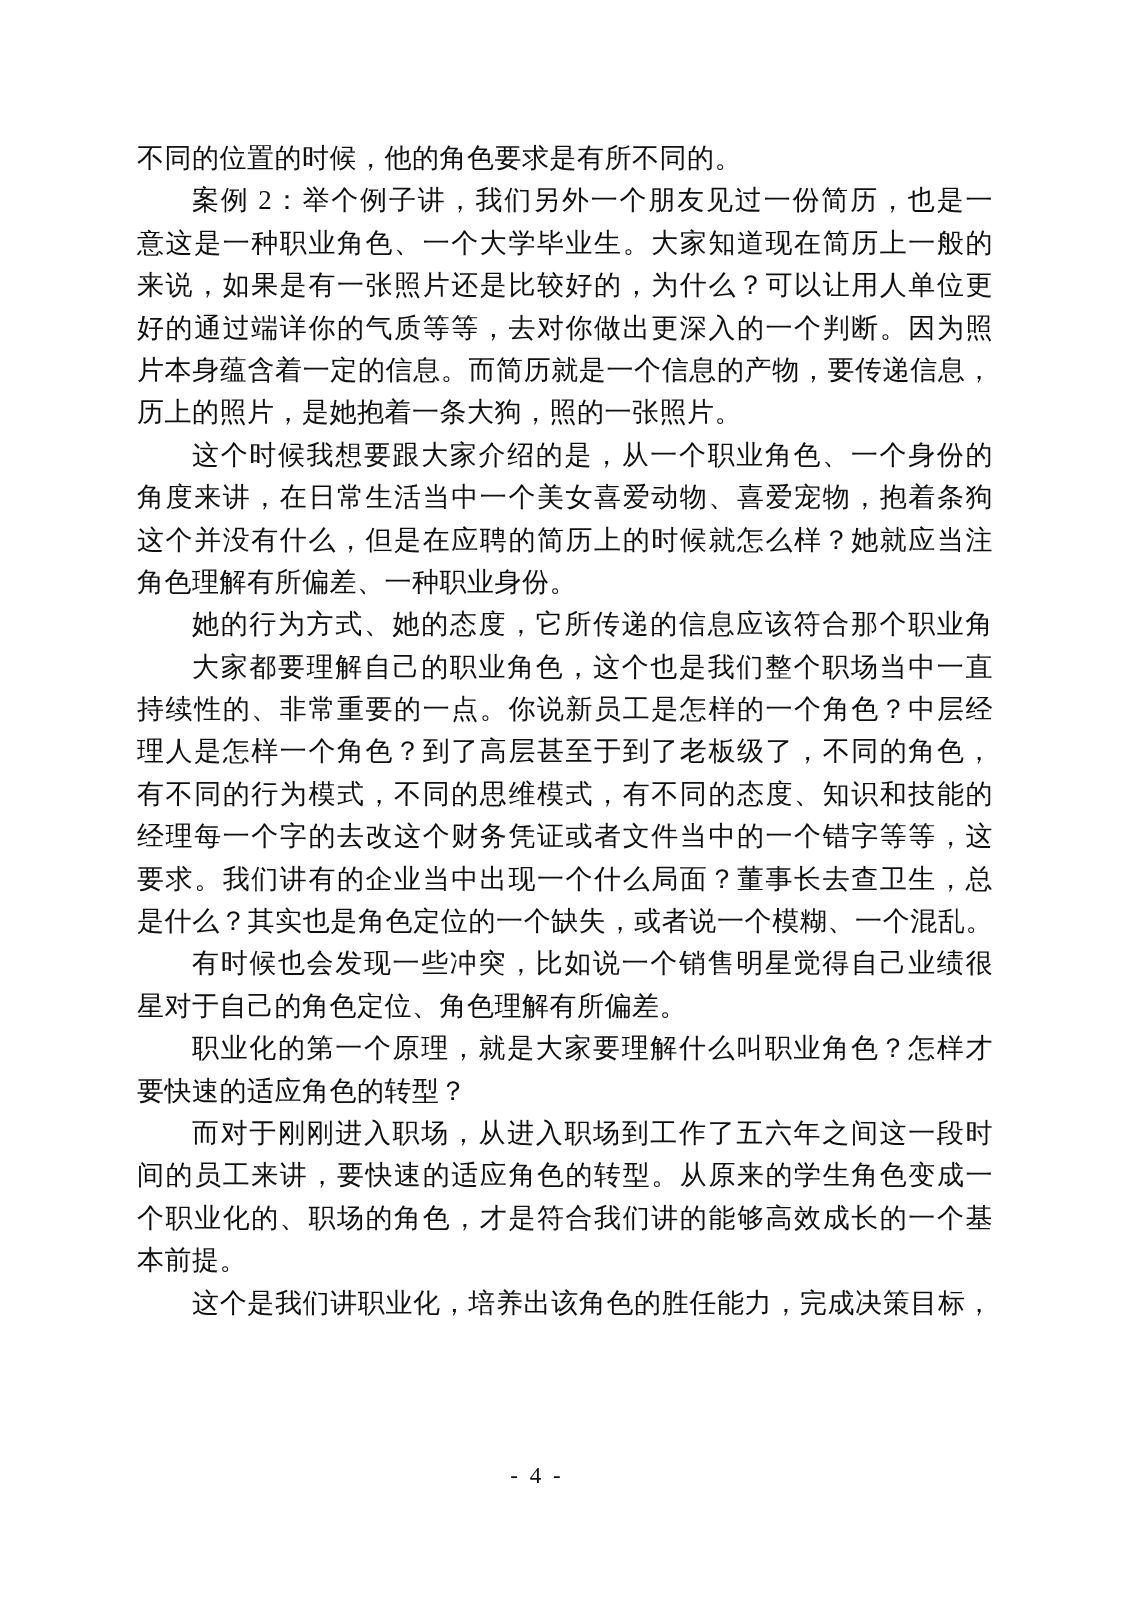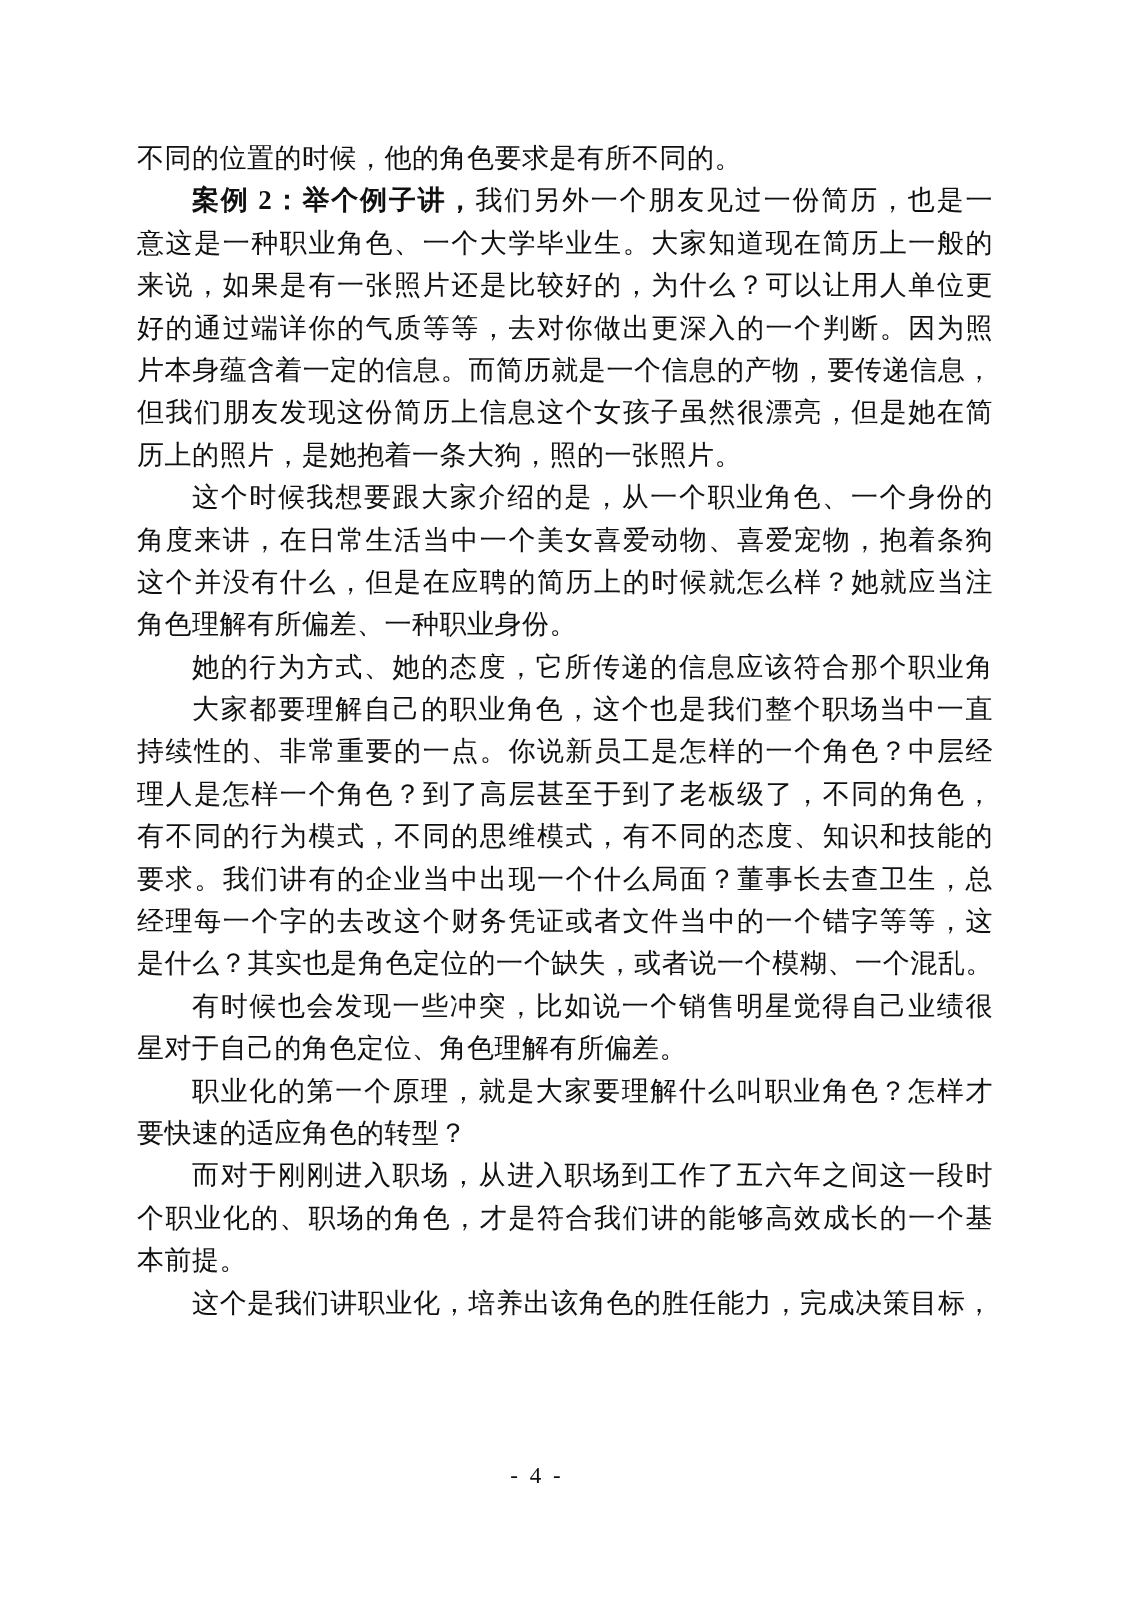--- a/index.html
+++ b/index.html
@@ -37,21 +37,21 @@
   .line.full {
     text-align-last: justify;
   }
   .line.end {
     text-align-last: left;
   }
   .line.indent {
     text-indent: 55px;
   }
   .bold {
-    font-weight: bold;
+    font-weight: normal;
   }
   .footer {
     position: absolute;
     left: 137px;
     top: 1463px;
     width: 800px;
     text-align: center;
     font-size: 23px;
     letter-spacing: 3px;
     color: #101010;
@@ -66,57 +66,57 @@
     <div class="para">
       <div class="line end">不同的位置的时候，他的角色要求是有所不同的。</div>
     </div>
 
     <div class="para">
       <div class="line full indent"><span class="bold">案例 2：举个例子讲，</span><span>我们另外一个朋友见过一份简历，也是一</span></div>
       <div class="line full">意这是一种职业角色、一个大学毕业生。大家知道现在简历上一般的</div>
       <div class="line full">来说，如果是有一张照片还是比较好的，为什么？可以让用人单位更</div>
       <div class="line full">好的通过端详你的气质等等，去对你做出更深入的一个判断。因为照</div>
       <div class="line full">片本身蕴含着一定的信息。而简历就是一个信息的产物，要传递信息，</div>
-      <div class="line full">但我们朋友发现这份简历上信息这个女孩子虽然很漂亮，但是她在简</div>
       <div class="line end">历上的照片，是她抱着一条大狗，照的一张照片。</div>
     </div>
 
     <div class="para">
       <div class="line full indent">这个时候我想要跟大家介绍的是，从一个职业角色、一个身份的</div>
       <div class="line full">角度来讲，在日常生活当中一个美女喜爱动物、喜爱宠物，抱着条狗</div>
       <div class="line full">这个并没有什么，但是在应聘的简历上的时候就怎么样？她就应当注</div>
       <div class="line end">角色理解有所偏差、一种职业身份。</div>
     </div>
 
     <div class="para">
       <div class="line full indent">她的行为方式、她的态度，它所传递的信息应该符合那个职业角</div>
     </div>
 
     <div class="para">
       <div class="line full indent">大家都要理解自己的职业角色，这个也是我们整个职场当中一直</div>
       <div class="line full">持续性的、非常重要的一点。你说新员工是怎样的一个角色？中层经</div>
       <div class="line full">理人是怎样一个角色？到了高层甚至于到了老板级了，不同的角色，</div>
       <div class="line full">有不同的行为模式，不同的思维模式，有不同的态度、知识和技能的</div>
+      <div class="line full">经理每一个字的去改这个财务凭证或者文件当中的一个错字等等，这</div>
       <div class="line full">要求。我们讲有的企业当中出现一个什么局面？董事长去查卫生，总</div>
-      <div class="line full">经理每一个字的去改这个财务凭证或者文件当中的一个错字等等，这</div>
       <div class="line full">是什么？其实也是角色定位的一个缺失，或者说一个模糊、一个混乱。</div>
     </div>
 
     <div class="para">
       <div class="line full indent">有时候也会发现一些冲突，比如说一个销售明星觉得自己业绩很</div>
       <div class="line end">星对于自己的角色定位、角色理解有所偏差。</div>
     </div>
 
     <div class="para">
       <div class="line full indent">职业化的第一个原理，就是大家要理解什么叫职业角色？怎样才</div>
       <div class="line end">要快速的适应角色的转型？</div>
     </div>
 
     <div class="para">
       <div class="line full indent">而对于刚刚进入职场，从进入职场到工作了五六年之间这一段时</div>
+      <div class="line full">间的员工来讲，要快速的适应角色的转型。从原来的学生角色变成一</div>
       <div class="line full">个职业化的、职场的角色，才是符合我们讲的能够高效成长的一个基</div>
       <div class="line end">本前提。</div>
     </div>
 
     <div class="para">
       <div class="line full indent">这个是我们讲职业化，培养出该角色的胜任能力，完成决策目标，</div>
     </div>
 
   </div>
 

